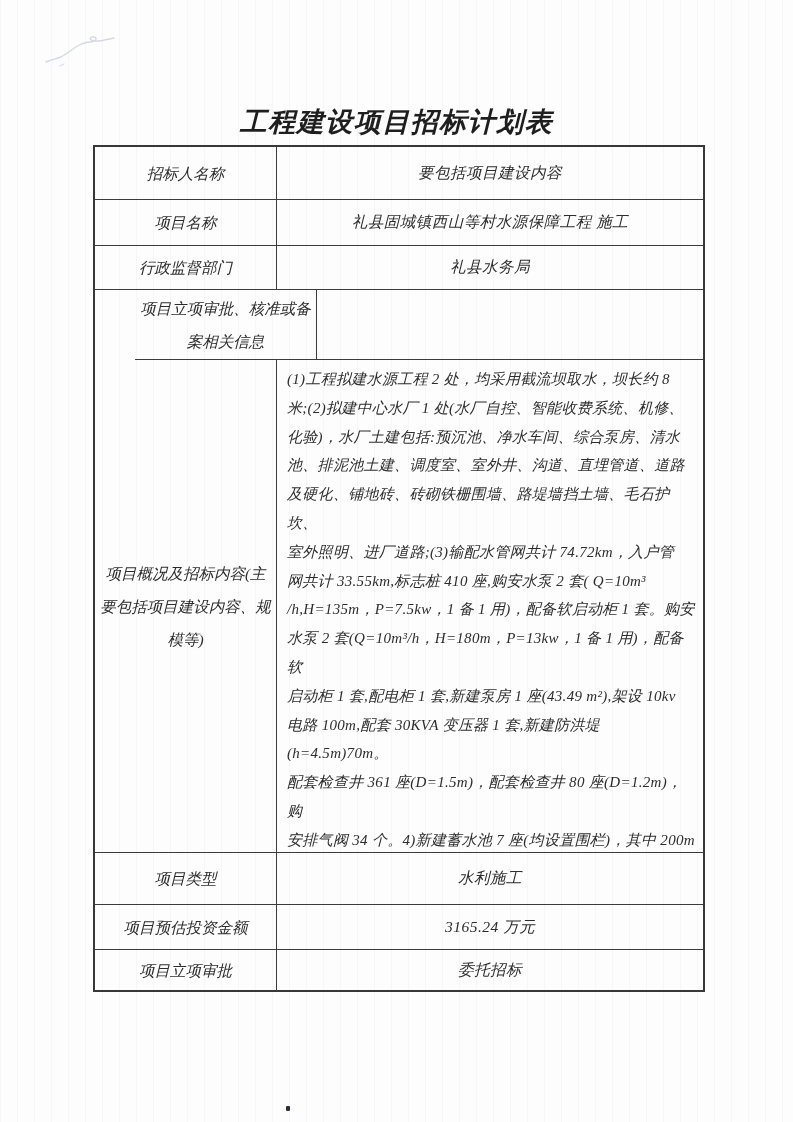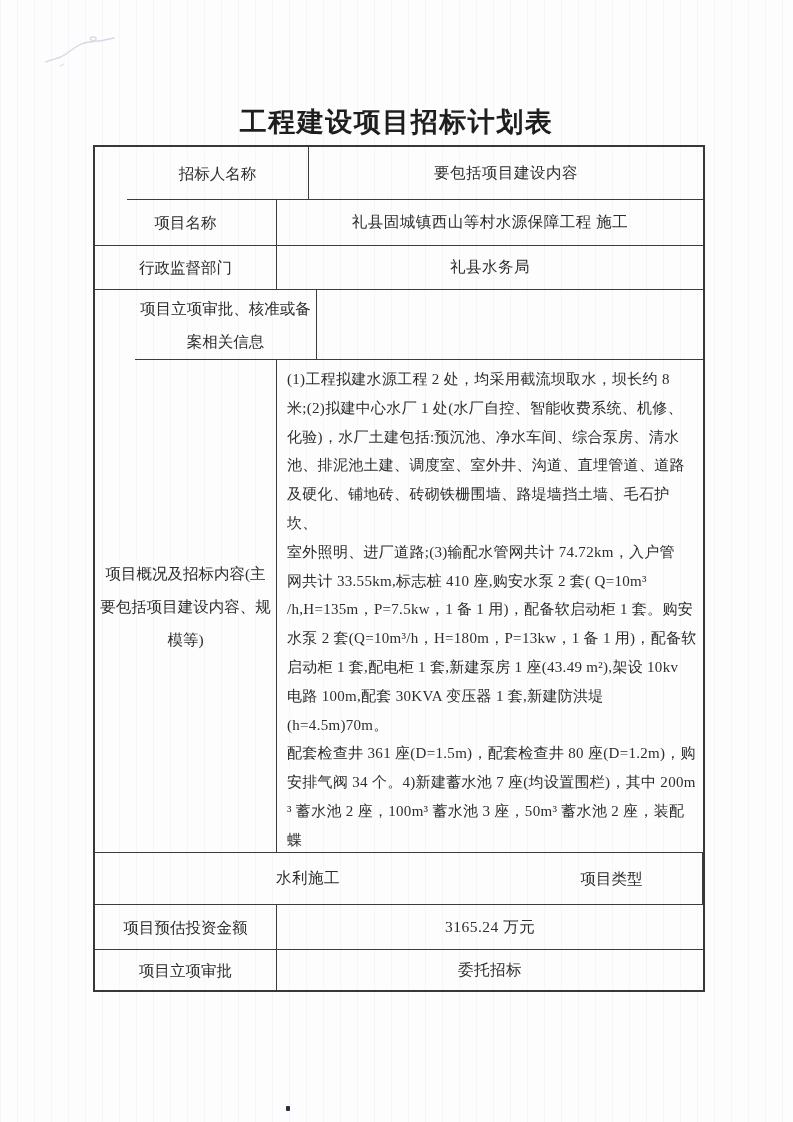--- a/index.html
+++ b/index.html
@@ -11,20 +11,21 @@
     overflow:hidden;
   }
   .page{
     position:relative;
     width:793px;height:1122px;
     background:
       repeating-linear-gradient(90deg,
         rgba(206,212,228,0.16) 0px, rgba(206,212,228,0.16) 1px,
         rgba(255,255,255,0) 1px, rgba(255,255,255,0) 17px),
       #fdfdfe;
+    font-style: italic;
   }
   .pen-mark{
     position:absolute;left:38px;top:18px;
     opacity:0.55;
   }
   .doc-title{
     position:absolute;
     left:0;top:104px;width:793px;
     margin:0;
     text-align:center;
@@ -40,21 +41,21 @@
     border:2px solid #383838;
     box-sizing:border-box;
     background:transparent;
   }
   .t-row{
     display:flex;
     border-bottom:1.6px solid #3c3c3c;
     box-sizing:border-box;
   }
   .t-row:last-child{border-bottom:none;}
-  .r0{height:53px;margin-left:32px;}
+  .r0{height:53px;}
   .r1{height:46px;}
   .r2{height:44px;}
   .r3{height:70px;margin-left:40px;}
   .r4{height:493px;}
   .r5{height:52px;}
   .r6{height:45px;}
   .r7{height:40px;}
   .cell{
     box-sizing:border-box;
     font-size:15.5px;
@@ -154,22 +155,22 @@
 电路 100m,配套 30KVA 变压器 1 套,新建防洪堤(h=4.5m)70m。
 配套检查井 361 座(D=1.5m)，配套检查井 80 座(D=1.2m)，购
 安排气阀 34 个。4)新建蓄水池 7 座(均设置围栏)，其中 200m
 ³ 蓄水池 2 座，100m³ 蓄水池 3 座，50m³ 蓄水池 2 座，装配蝶
 阀 14 套。5)新建入户 1624 户(镇区商铺按商铺个数计算)，
 给水栓及水表井 1624 座，物联网智能水表及数据终端 1624
 套。</div>
     </div>
 
     <div class="t-row r5">
+      <div class="cell label">项目类型</div>
       <div class="cell value">水利施工</div>
-      <div class="cell label">项目类型</div>
     </div>
 
     <div class="t-row r6">
       <div class="cell label">项目预估投资金额</div>
       <div class="cell value">3165.24 万元</div>
     </div>
 
     <div class="t-row r7">
       <div class="cell label">项目立项审批</div>
       <div class="cell value">委托招标</div>

